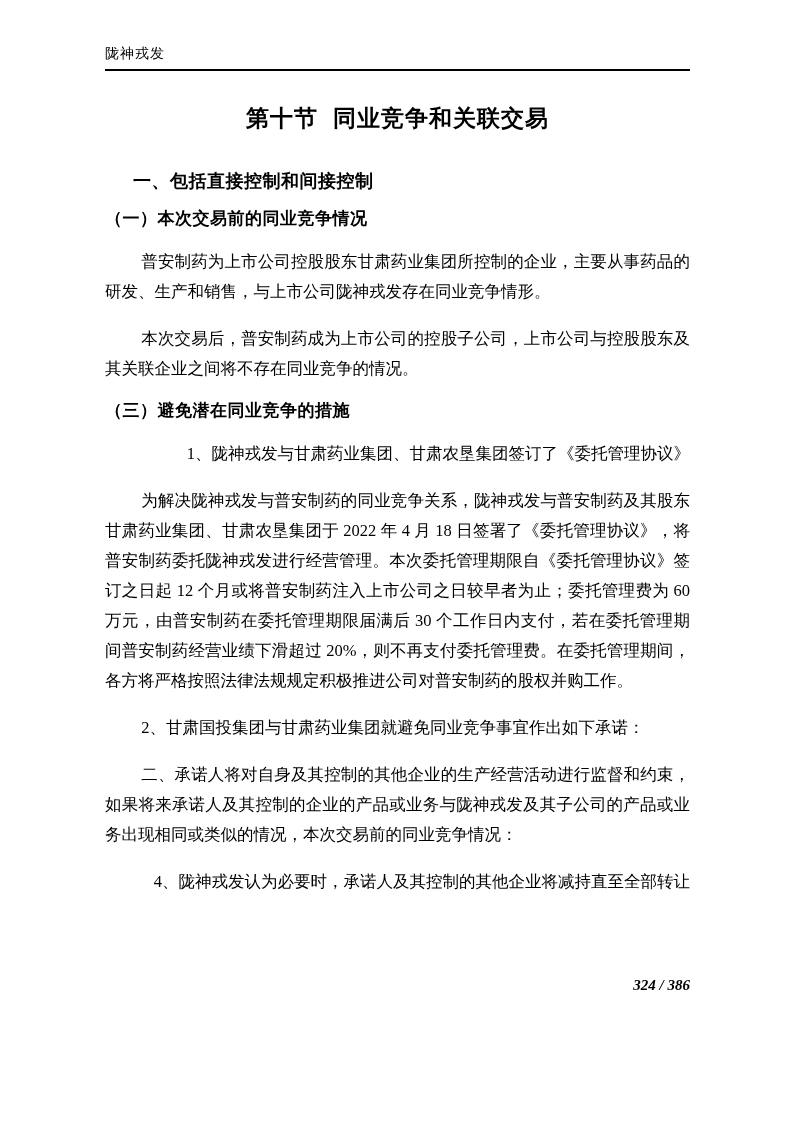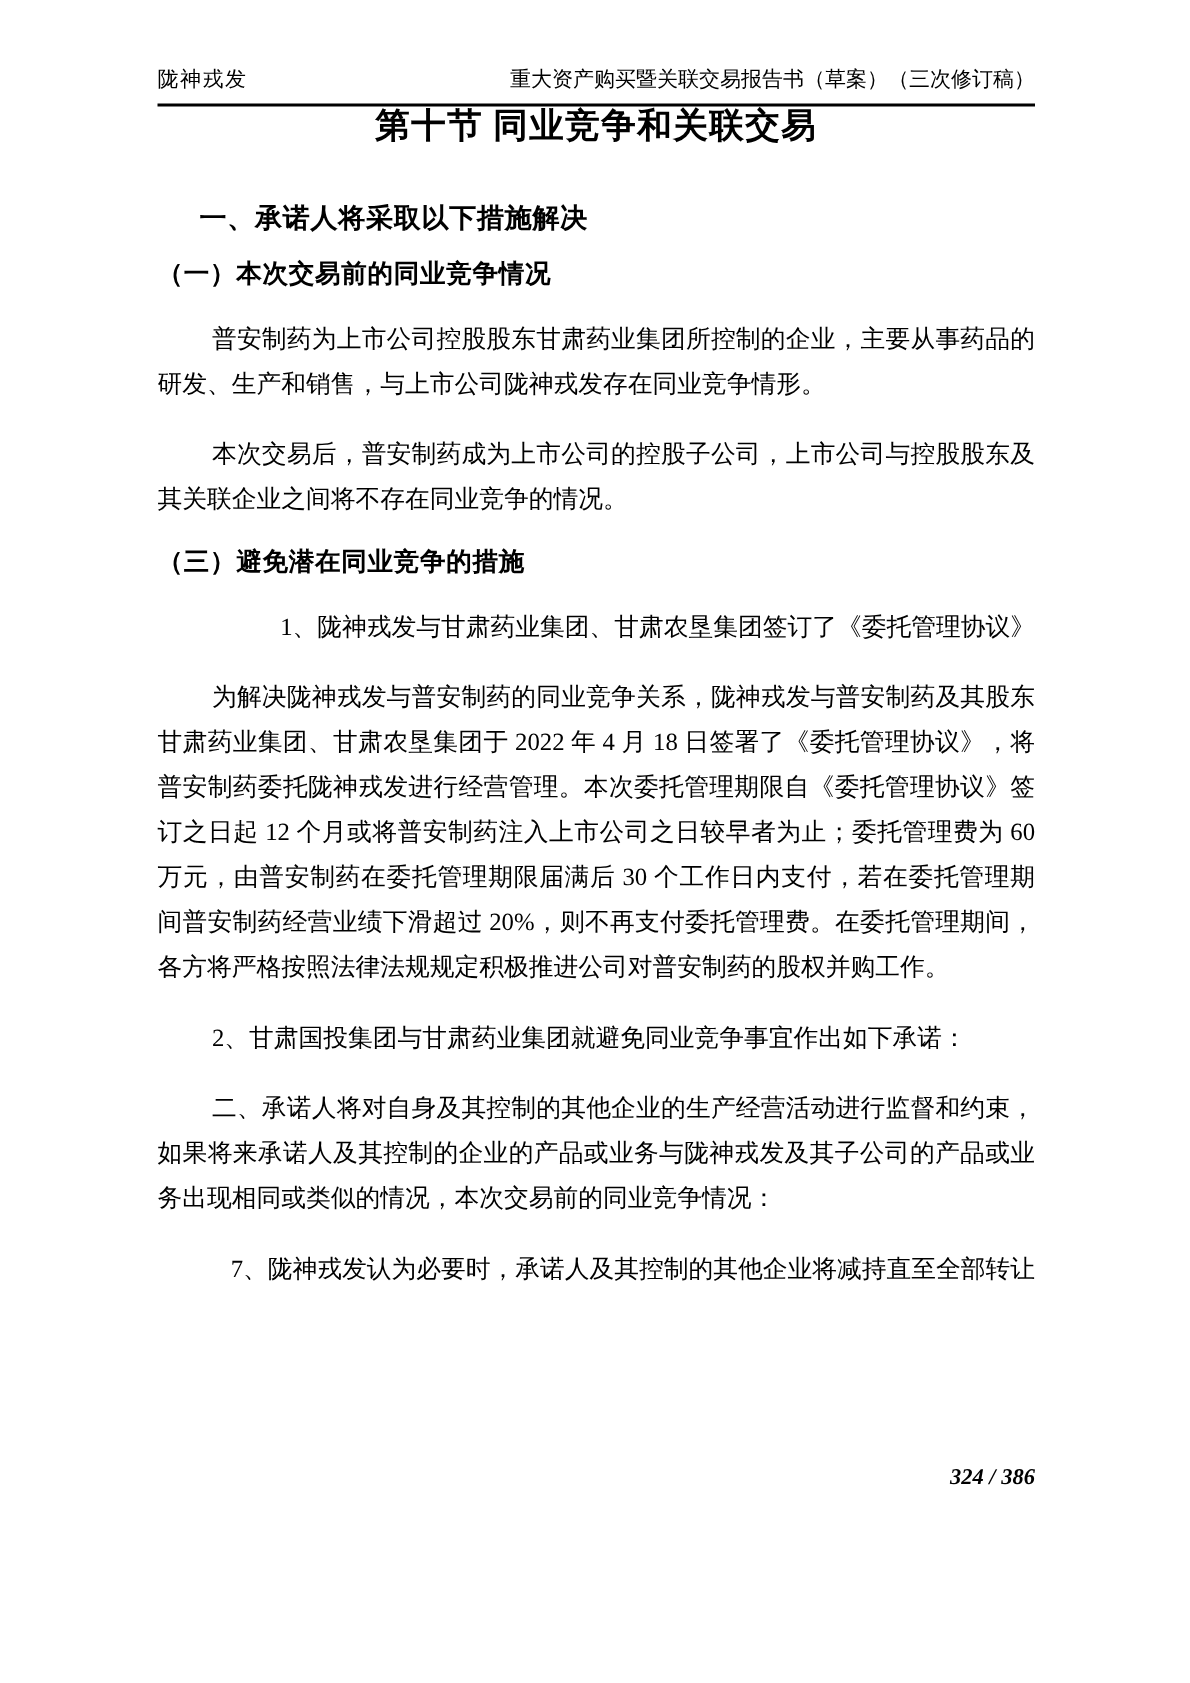--- a/index.html
+++ b/index.html
@@ -24,22 +24,23 @@
     justify-content: space-between;
     align-items: flex-end;
     border-bottom: 2px solid #000000;
     padding-bottom: 7px;
     font-size: 14px;
     line-height: 16px;
   }
   .doc-header .hdr-left { letter-spacing: 1px; }
   .doc-header .hdr-right { letter-spacing: 0; }
   .doc-title {
+    margin-top: 36px;
     text-align: center;
-    font-family: Liberation Serif, serif;
+    font-family: Liberation Mono, monospace;
     font-weight: bold;
     font-size: 23px;
     line-height: 26px;
     letter-spacing: 1px;
   }
   .h1 {
     margin-top: 37px;
     padding-left: 28px;
     font-family: "Liberation Sans", "DejaVu Sans", sans-serif;
     font-weight: bold;
@@ -73,34 +74,33 @@
     font-style: italic;
   }
 </style>
 </head>
 <body>
 
 <div class="page">
 
   <div class="doc-header">
     <span class="hdr-left">陇神戎发</span>
-    <span class="hdr-right">重大资产购买暨关联交易报告书（草案）（三次修订稿）</span>
   </div>
 
   <div class="doc-title">第十节 同业竞争和关联交易</div>
 
-  <div class="h1">一、承诺人将采取以下措施解决</div>
+  <div class="h1">一、包括直接控制和间接控制</div>
 
   <div class="h2">（一）本次交易前的同业竞争情况</div>
   <p class="para">普安制药为上市公司控股股东甘肃药业集团所控制的企业，主要从事药品的研发、生产和销售，与上市公司陇神戎发存在同业竞争情形。</p>
 
   <p class="para">本次交易后，普安制药成为上市公司的控股子公司，上市公司与控股股东及其关联企业之间将不存在同业竞争的情况。</p>
 
   <div class="h2">（三）避免潜在同业竞争的措施</div>
   <p class="para sub">1、陇神戎发与甘肃药业集团、甘肃农垦集团签订了《委托管理协议》</p>
   <p class="para">为解决陇神戎发与普安制药的同业竞争关系，陇神戎发与普安制药及其股东甘肃药业集团、甘肃农垦集团于 2022 年 4 月 18 日签署了《委托管理协议》，将普安制药委托陇神戎发进行经营管理。本次委托管理期限自《委托管理协议》签订之日起 12 个月或将普安制药注入上市公司之日较早者为止；委托管理费为 60 万元，由普安制药在委托管理期限届满后 30 个工作日内支付，若在委托管理期间普安制药经营业绩下滑超过 20%，则不再支付委托管理费。在委托管理期间，各方将严格按照法律法规规定积极推进公司对普安制药的股权并购工作。</p>
   <p class="para">2、甘肃国投集团与甘肃药业集团就避免同业竞争事宜作出如下承诺：</p>
   <p class="para">二、承诺人将对自身及其控制的其他企业的生产经营活动进行监督和约束，如果将来承诺人及其控制的企业的产品或业务与陇神戎发及其子公司的产品或业务出现相同或类似的情况，本次交易前的同业竞争情况：</p>
-  <p class="para sub">7、陇神戎发认为必要时，承诺人及其控制的其他企业将减持直至全部转让</p>
+  <p class="para sub">4、陇神戎发认为必要时，承诺人及其控制的其他企业将减持直至全部转让</p>
 
   <div class="page-number">324 / 386</div>
 
 </div>
 
 </body></html>

